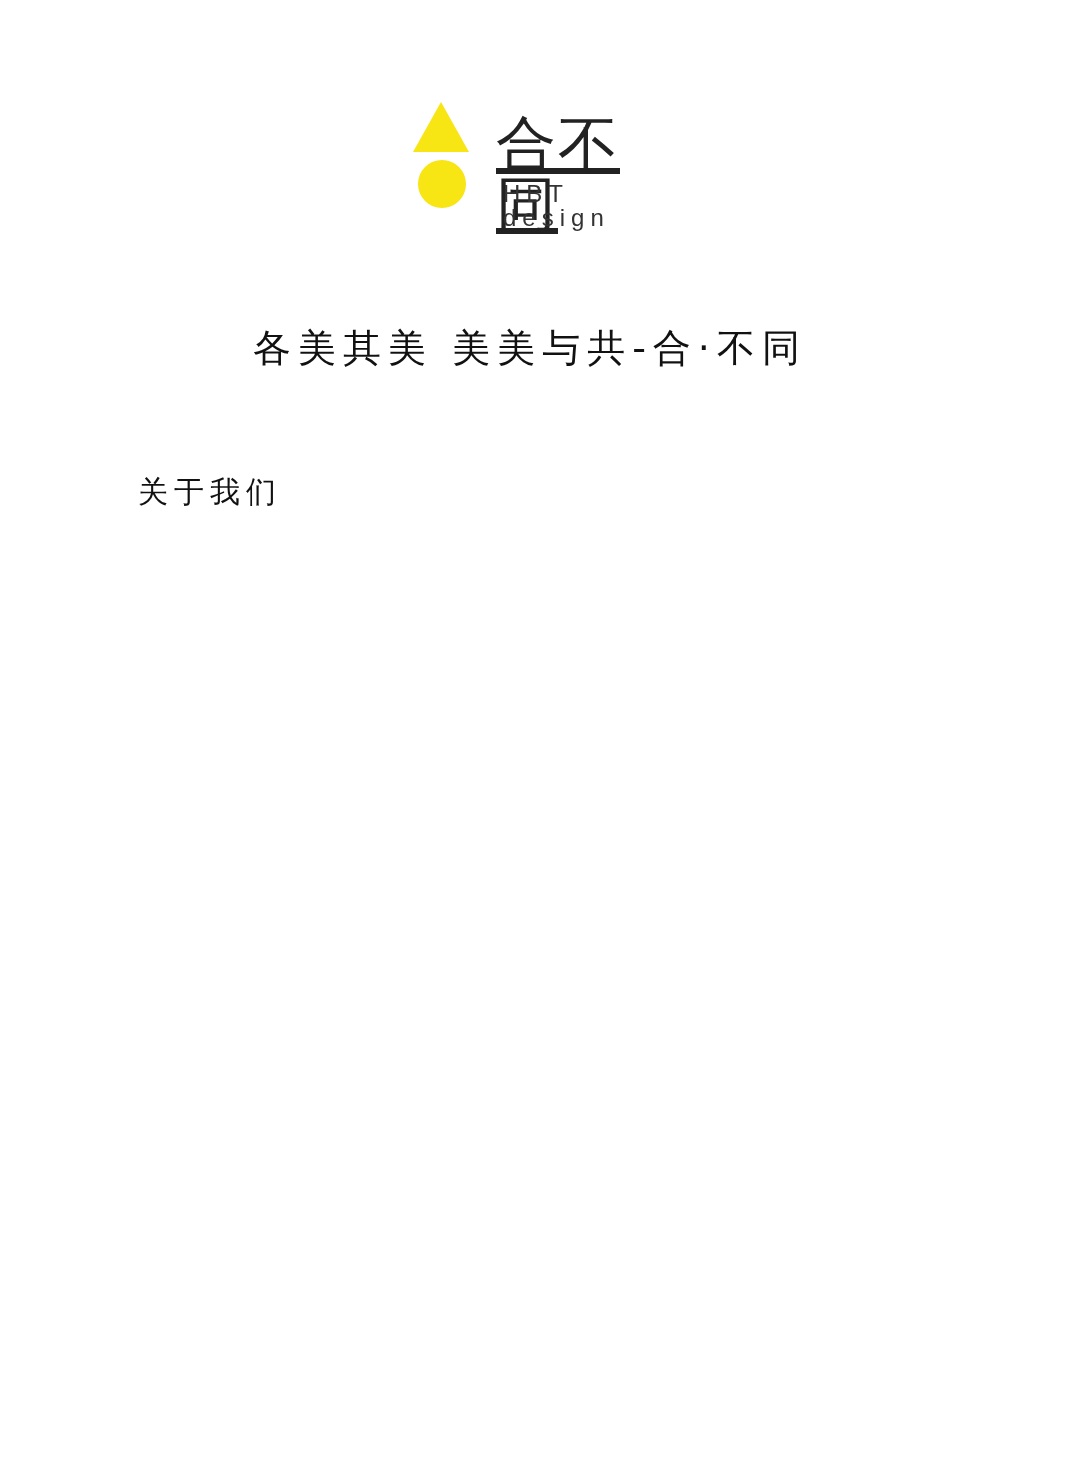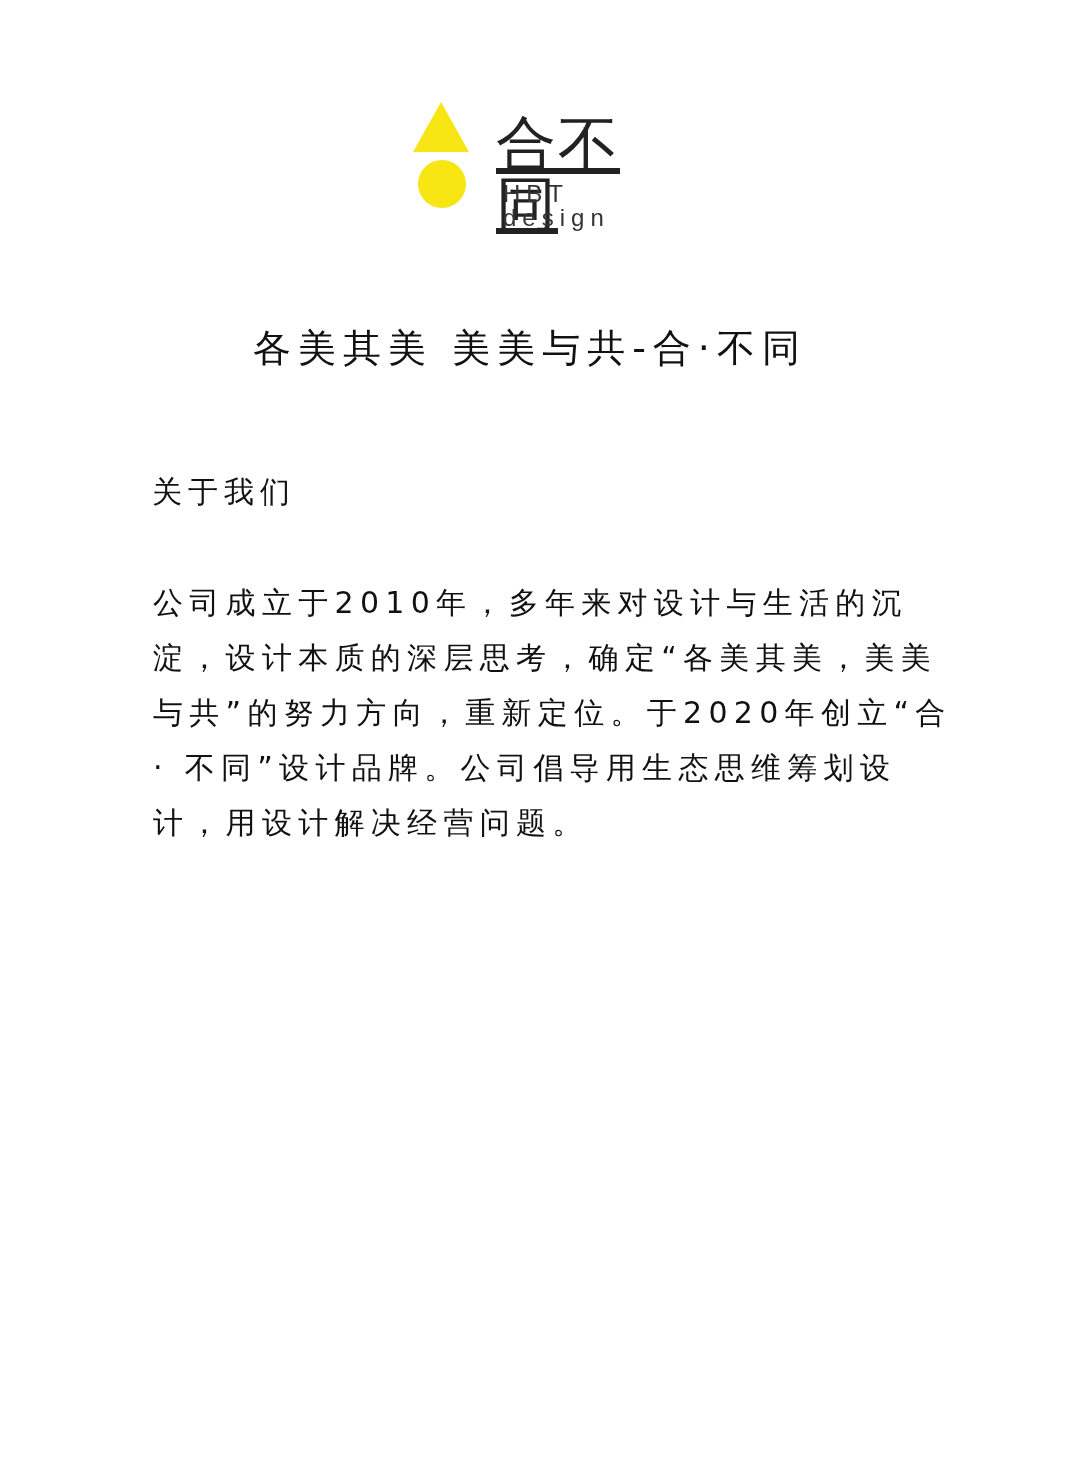--- a/index.html
+++ b/index.html
@@ -24,21 +24,21 @@
     }
     .logo-en {
       position: absolute; left: 91px; top: 82px; font-size: 24px; letter-spacing: 6px;
       color: #333; line-height: 1; font-family: "Liberation Sans", sans-serif;
     }
     .slogan {
       position: absolute; left: 0; width: 1060px; top: 326px; text-align: center;
       font-size: 38px; letter-spacing: 7px; line-height: 1.2; color: #111;
     }
     .section-title {
-      position: absolute; left: 152px; top: 472px; font-size: 30px; letter-spacing: 6px; color: #111;
+      position: absolute; left: 138px; top: 472px; font-size: 30px; letter-spacing: 6px; color: #111;
     }
     .body-text {
       position: absolute; left: 153px; top: 575px; width: 800px;
     }
     .para {
       margin: 0; font-size: 30px; line-height: 55px; letter-spacing: 6.3px; color: #111;
       word-break: break-all;
     }
     .para + .para { margin-top: 0; }
   </style>
@@ -52,14 +52,13 @@
   </div>
   <div class="logo-cn">合不同</div>
   <div class="logo-en">HBT design</div>
 </div>
 
 <div class="slogan">各美其美  美美与共-合·不同</div>
 
 <div class="section-title">关于我们</div>
 
 <div class="body-text">
-  <p class="para">公司成立于2010年，多年来对设计与生活的沉淀，设计本质的深层思考，确定“各美其美，美美与共”的努力方向，重新定位。于2020年创立“合 · 不同”设计品牌。公司倡导用生态思维筹划设计，用设计解决经营问题。</p>
 </div>
 
 </body></html>

